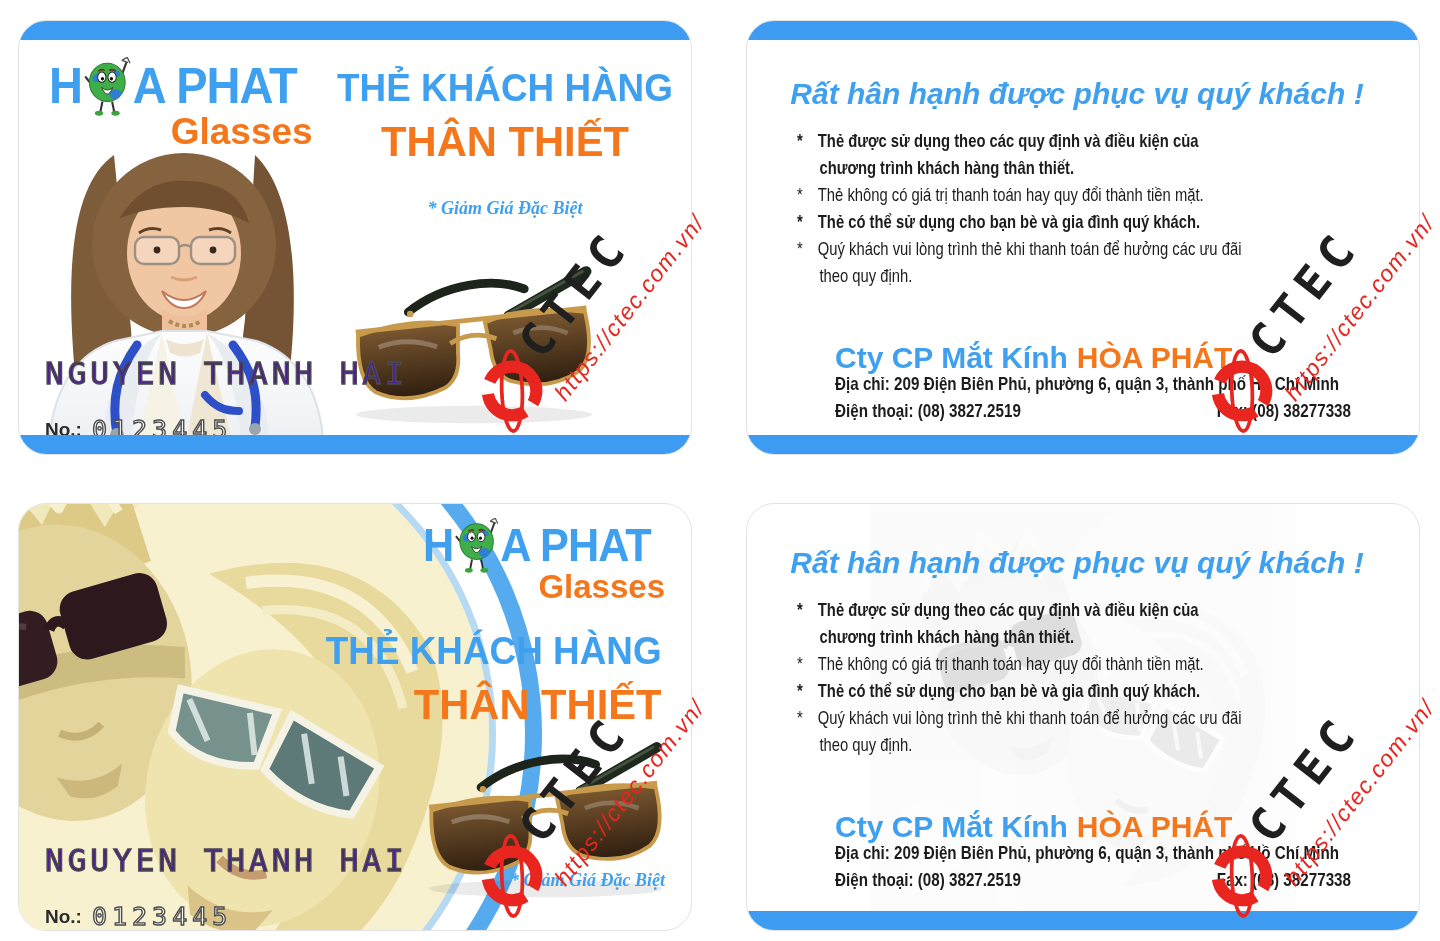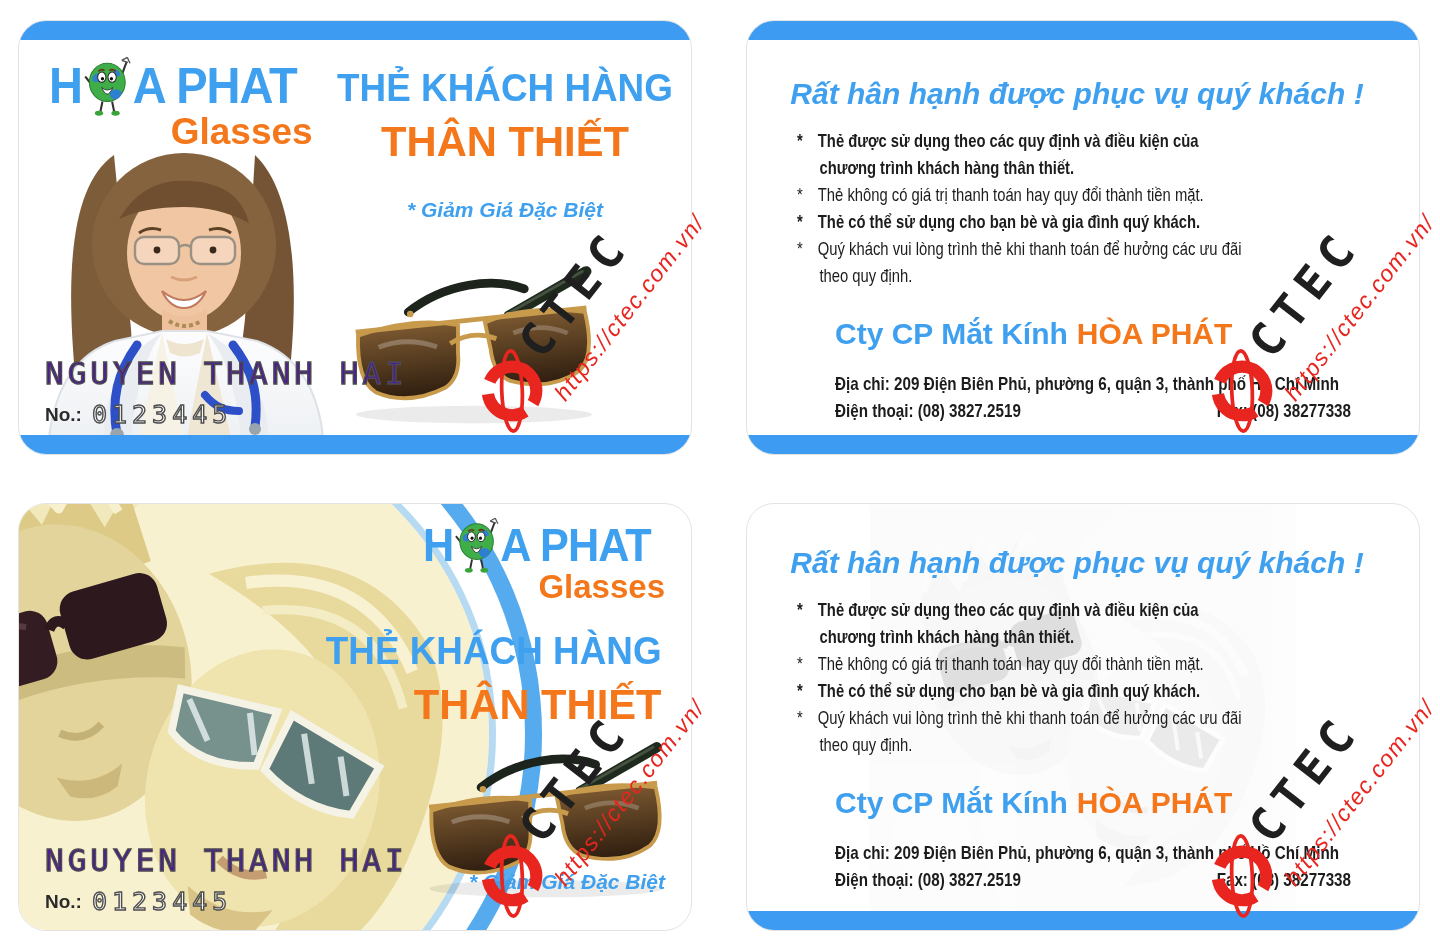--- a/index.html
+++ b/index.html
@@ -25,27 +25,27 @@
   .logo-globe{width:52px;height:66px;margin:0 1px;}
   .logo-sub{color:var(--c-orange);font-weight:700;font-size:37px;line-height:1;
     align-self:flex-end;margin-top:-6px;}
   .logo.small .logo-word .glyph{font-size:46px;}
   .logo.small .logo-globe{width:48px;height:62px;}
   .logo.small .logo-sub{font-size:33px;}
   
   .titles{position:absolute;text-align:center;}
   .t1{color:var(--c-blue);font-weight:700;font-size:38px;line-height:1.05;transform:scaleX(.97);transform-origin:50% 0;}
   .t2{color:var(--c-orange);font-weight:700;font-size:43px;line-height:1.05;margin-top:10px;transform:scaleX(.97);transform-origin:50% 0;}
-  .sub{color:var(--c-blue);font-style:italic;font-weight:600;font-size:21px;}
+  .sub{color:var(--c-blue);font-style:italic;font-weight:600;font-size:18px;font-family:Liberation Serif, serif;}
   .titles .sub{margin-top:34px;}
   
   .member{position:absolute;left:26px;}
   .m-name{font-family:"DejaVu Sans Mono",monospace;font-size:31px;letter-spacing:4px;
     color:#4c1d95;-webkit-text-stroke:1.3px #4d4d4d;text-shadow:0 0 1px rgba(60,60,60,.55);white-space:nowrap;}
-  .m-row{display:flex;align-items:flex-end;gap:10px;margin-top:9px;}
+  .m-row{display:flex;align-items:flex-end;gap:10px;margin-top:24px;}
   .m-label{font-size:19px;font-weight:600;color:#2b2b2b;padding-bottom:3px;}
   .m-no{font-family:"DejaVu Sans Mono",monospace;font-size:25px;letter-spacing:5px;
     color:#fff;-webkit-text-stroke:1.4px #4d4d4d;text-shadow:0 0 1px rgba(60,60,60,.55);}
   
   .photo-doctor{position:absolute;left:0;top:128px;width:334px;height:288px;}
   .photo-circle{position:absolute;left:-170px;top:-90px;width:640px;height:640px;border-radius:50%;
     overflow:hidden;box-shadow:0 0 0 7px #b5daf2,0 0 0 36px #ffffff,0 0 0 53px #55abee;}
   .photo-circle svg{width:100%;height:100%;}
   .bg-fade{position:absolute;inset:0;opacity:.14;filter:grayscale(1);}
   .bg-fade svg{width:100%;height:100%;}
@@ -55,21 +55,21 @@
   .no-topbar .back-body{top:-14px;}
   .greeting{position:absolute;top:56px;left:0;right:12px;text-align:center;color:var(--c-blue);
     font-style:italic;font-weight:600;font-size:30px;}
   .terms{position:absolute;left:50px;top:106px;width:760px;list-style:none;
     transform:scaleX(.8);transform-origin:0 0;}
   .term{display:flex;gap:12px;font-size:18.5px;line-height:27px;}
   .term.bold{font-weight:700;}
   .term .star{width:14px;flex:none;}
   .tline{display:block;white-space:nowrap;}
   .tline + .tline{padding-left:2px;}
-  .company{position:absolute;left:88px;top:296px;font-size:30px;font-weight:700;white-space:nowrap;}
+  .company{position:absolute;left:88px;top:320px;font-size:30px;font-weight:700;white-space:nowrap;}
   .company .cp{color:var(--c-blue);}
   .company .cn{color:var(--c-orange);margin-left:9px;}
   .addr-block{position:absolute;left:88px;top:350px;width:645px;
     transform:scaleX(.8);transform-origin:0 0;font-weight:600;font-size:19px;line-height:26px;}
   .addr{white-space:nowrap;}
   .phonerow{display:flex;justify-content:space-between;white-space:nowrap;margin-top:1px;}
   
   .stamp{position:absolute;width:250px;height:250px;pointer-events:none;}
   .stamp-rot{position:absolute;inset:0;transform:rotate(-52deg);}
   .stamp-row{display:flex;align-items:flex-end;}

